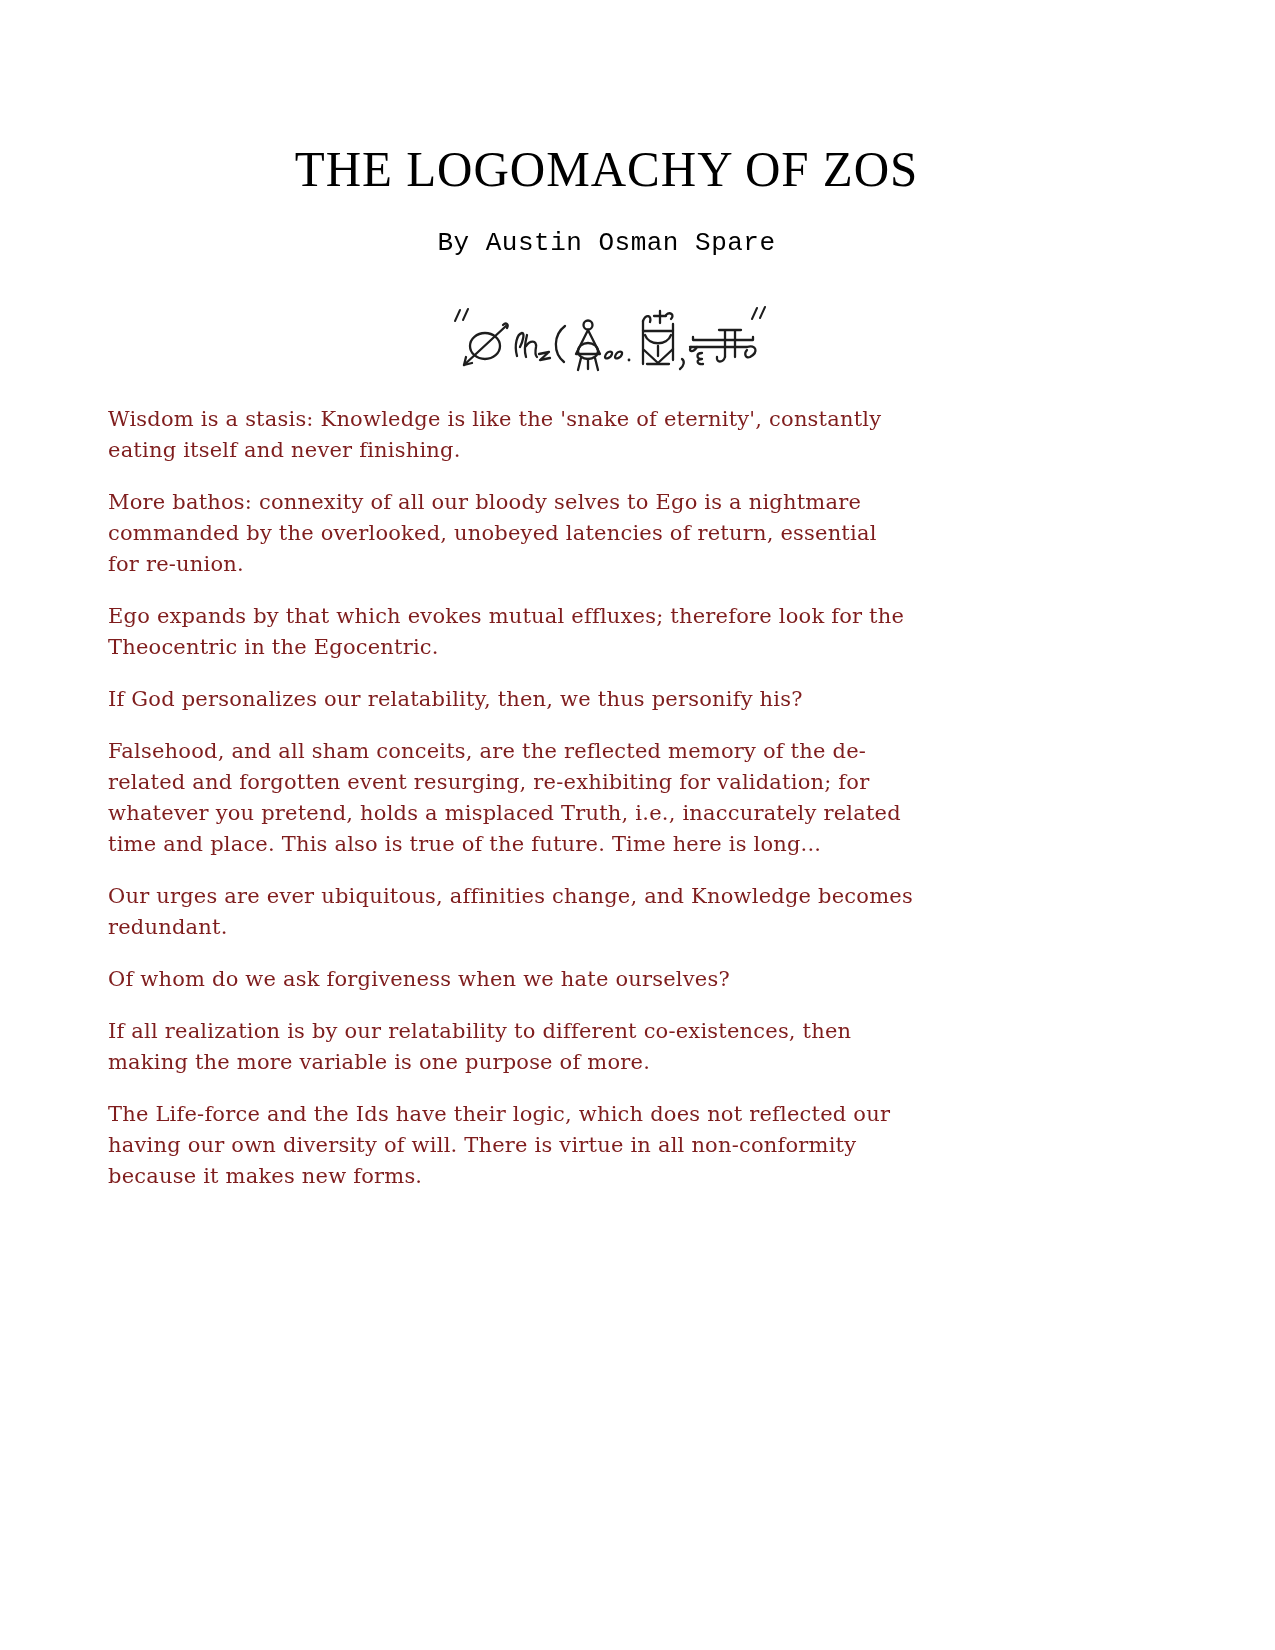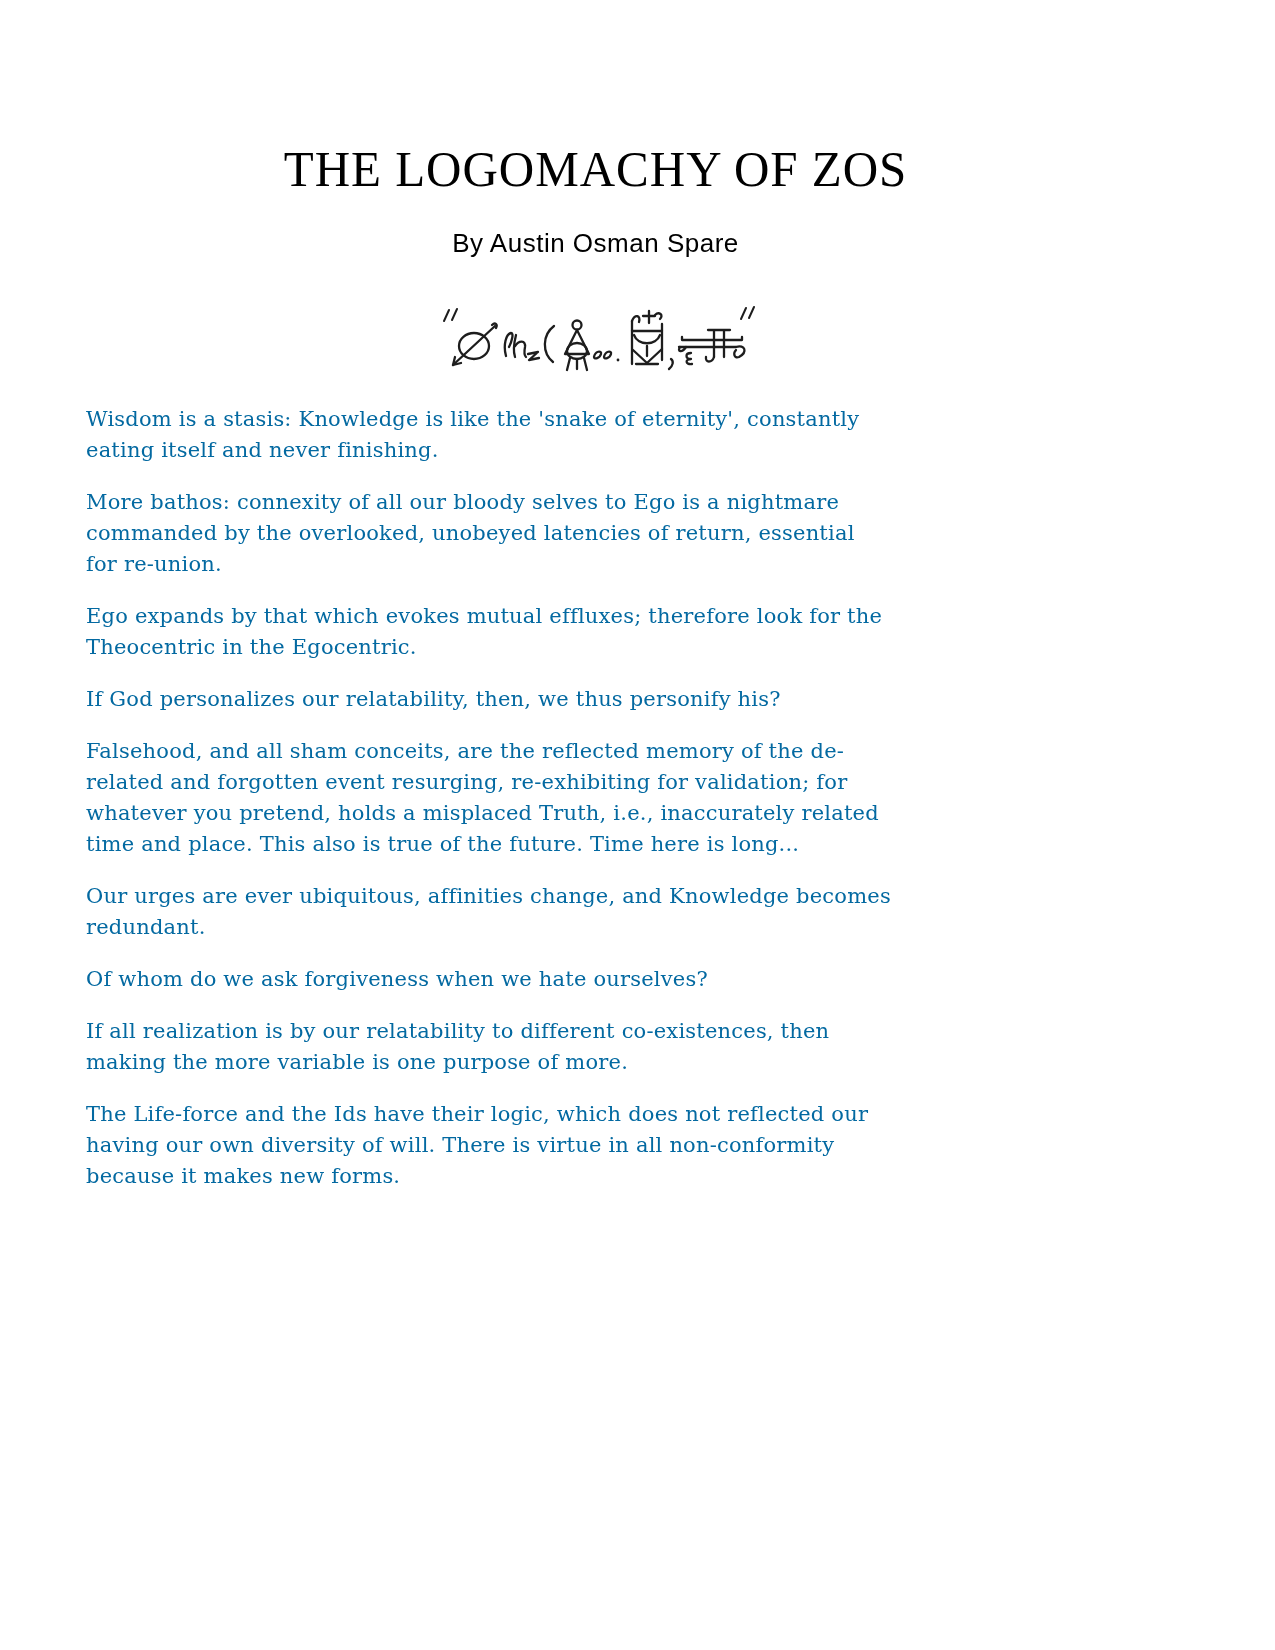--- a/index.html
+++ b/index.html
@@ -7,35 +7,35 @@
   .page {
     position: relative;
     width: 1275px;
     height: 1650px;
     background: #ffffff;
     overflow: hidden;
     font-family: "DejaVu Serif", serif;
     color: #000000;
   }
   .content {
-    padding: 142px 170px 0 86px;
+    padding: 142px 170px 0 108px;
   }
   .doc-title {
     font-family: "Liberation Serif", serif;
     font-weight: 400;
     font-size: 50px;
     line-height: 54px;
     letter-spacing: 1px;
     text-align: center;
     color: #000000;
     margin: 0 0 32px 0;
     transform: scaleX(0.98);
   }
   .doc-byline {
-    font-family: Liberation Sans, sans-serif;
+    font-family: Liberation Mono, monospace;
     font-size: 26px;
     line-height: 30px;
     text-align: center;
     color: #000000;
     margin: 0 0 42px 0;
     letter-spacing: 0.5px;
   }
   .sigil-wrap {
     width: 330px;
     height: 74px;
@@ -43,21 +43,21 @@
     display: flex;
     align-items: center;
     justify-content: center;
   }
   .sigil-wrap svg { display: block; }
   .body-par {
     font-size: 21px;
     line-height: 31px;
     margin: 0 0 21px 0;
     white-space: pre-line;
-    color: #0369a1;
+    color: #7f1d1d;
     letter-spacing: 0.2px;
   }
 </style>
 </head>
 <body>
 
 <div class="page">
   <div class="content">
 
     <h1 class="doc-title">THE LOGOMACHY OF ZOS</h1>

